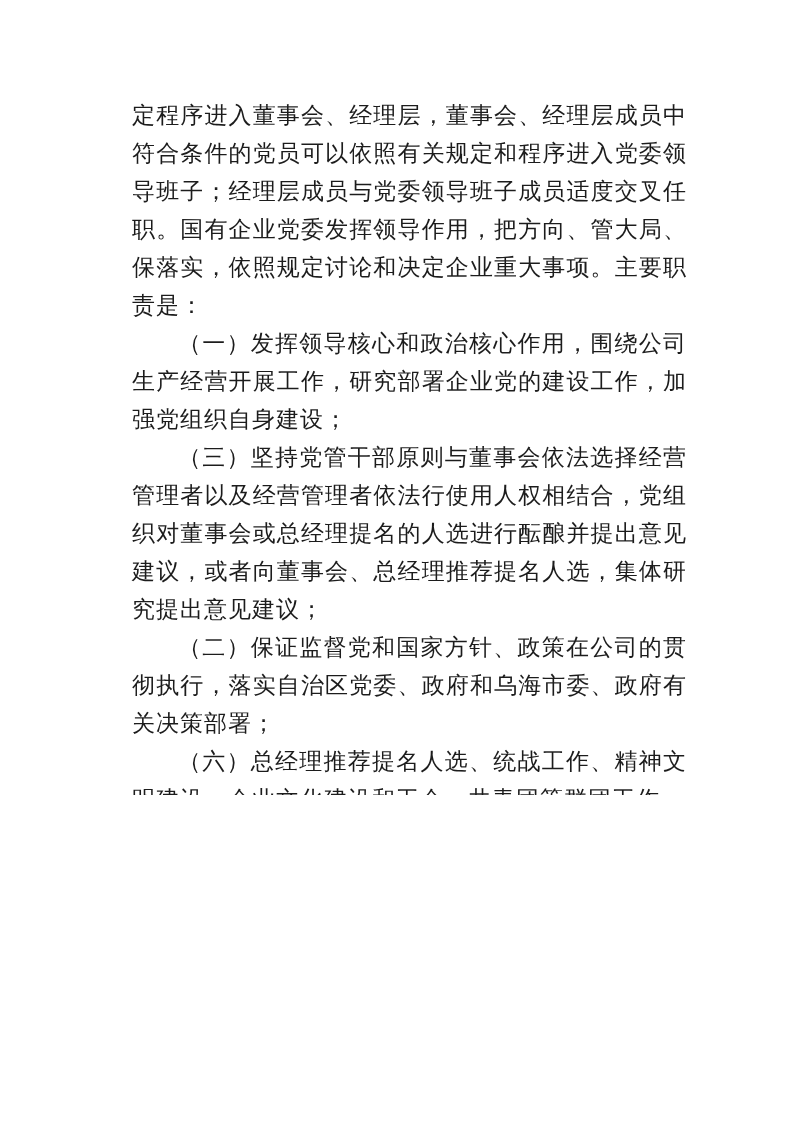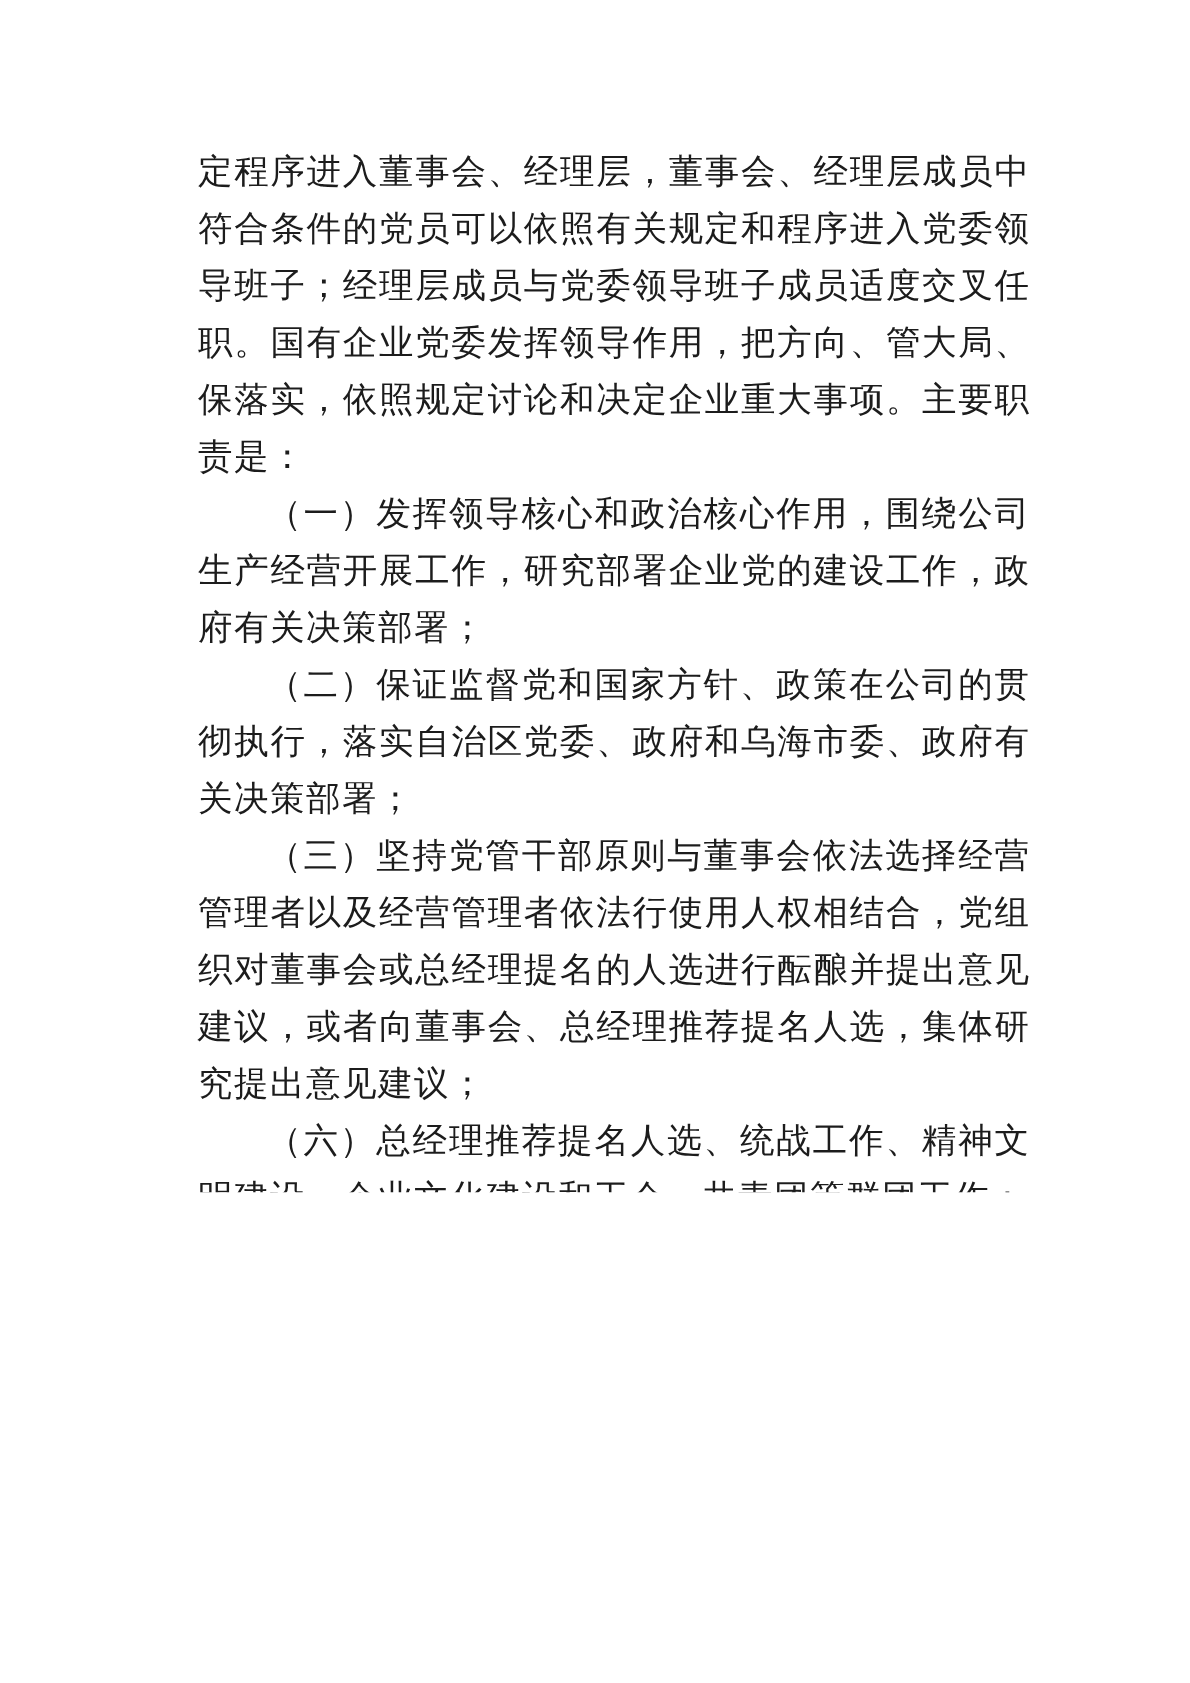--- a/index.html
+++ b/index.html
@@ -43,19 +43,19 @@
     color: #1c1c1c;
     white-space: nowrap;
   }
 </style>
 </head>
 <body>
 
 <div class="page">
   <div class="text-block">
       <p class="para">定程序进入董事会、经理层，董事会、经理层成员中符合条件的党员可以依照有关规定和程序进入党委领导班子；经理层成员与党委领导班子成员适度交叉任职。国有企业党委发挥领导作用，把方向、管大局、保落实，依照规定讨论和决定企业重大事项。主要职责是：</p>
-      <p class="para indent">（一）发挥领导核心和政治核心作用，围绕公司生产经营开展工作，研究部署企业党的建设工作，政府有关决策部署；</p>
+      <p class="para indent">（一）发挥领导核心和政治核心作用，围绕公司生产经营开展工作，研究部署企业党的建设工作，加强党组织自身建设；</p>
+      <p class="para indent">（三）坚持党管干部原则与董事会依法选择经营管理者以及经营管理者依法行使用人权相结合，党组织对董事会或总经理提名的人选进行酝酿并提出意见建议，或者向董事会、总经理推荐提名人选，集体研究提出意见建议；</p>
       <p class="para indent">（二）保证监督党和国家方针、政策在公司的贯彻执行，落实自治区党委、政府和乌海市委、政府有关决策部署；</p>
-      <p class="para indent">（三）坚持党管干部原则与董事会依法选择经营管理者以及经营管理者依法行使用人权相结合，党组织对董事会或总经理提名的人选进行酝酿并提出意见建议，或者向董事会、总经理推荐提名人选，集体研究提出意见建议；</p>
       <p class="para indent">（六）总经理推荐提名人选、统战工作、精神文明建设、企业文化建设和工会、共青团等群团工作；</p>
     </div>
   <div class="page-number">- 3 -</div>
 </div>
 
 </body></html>

